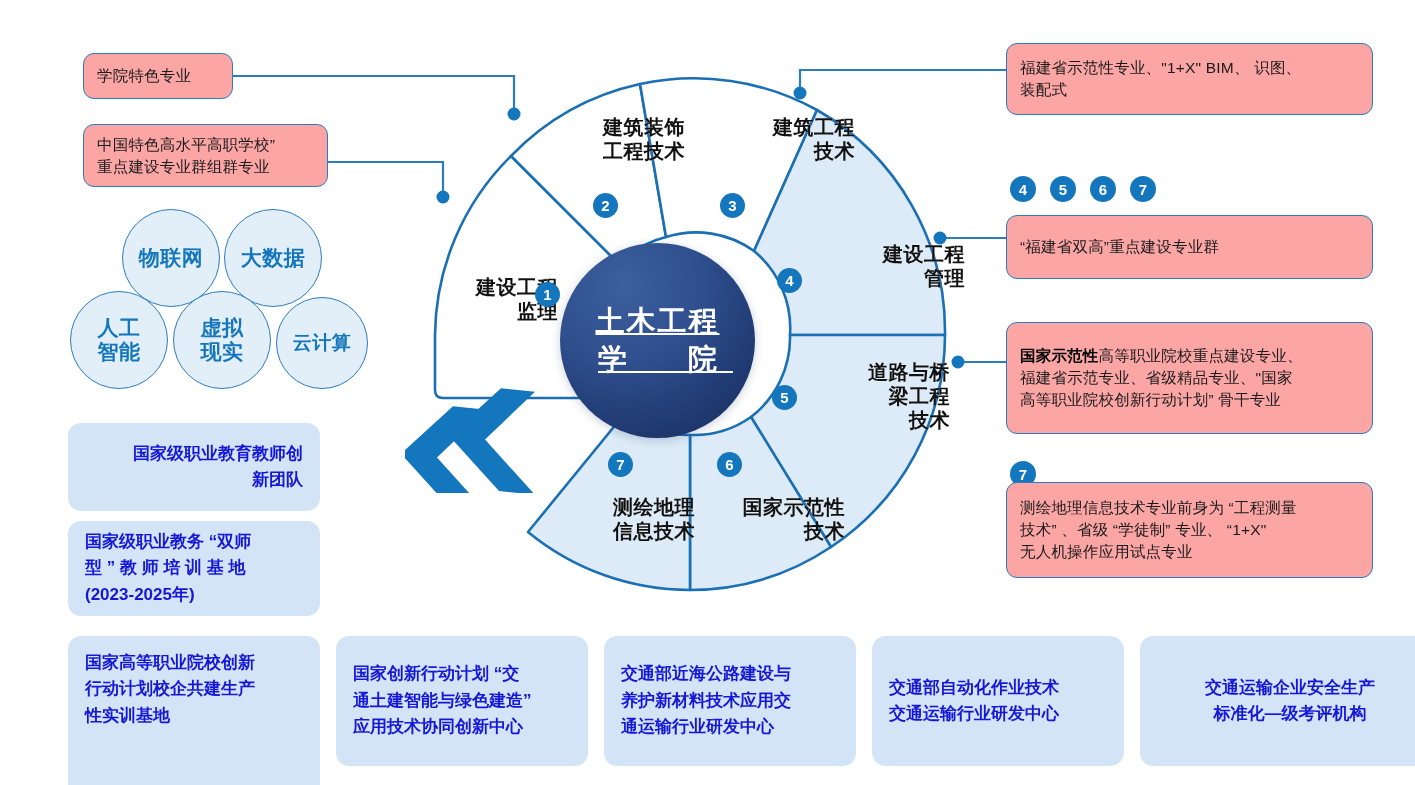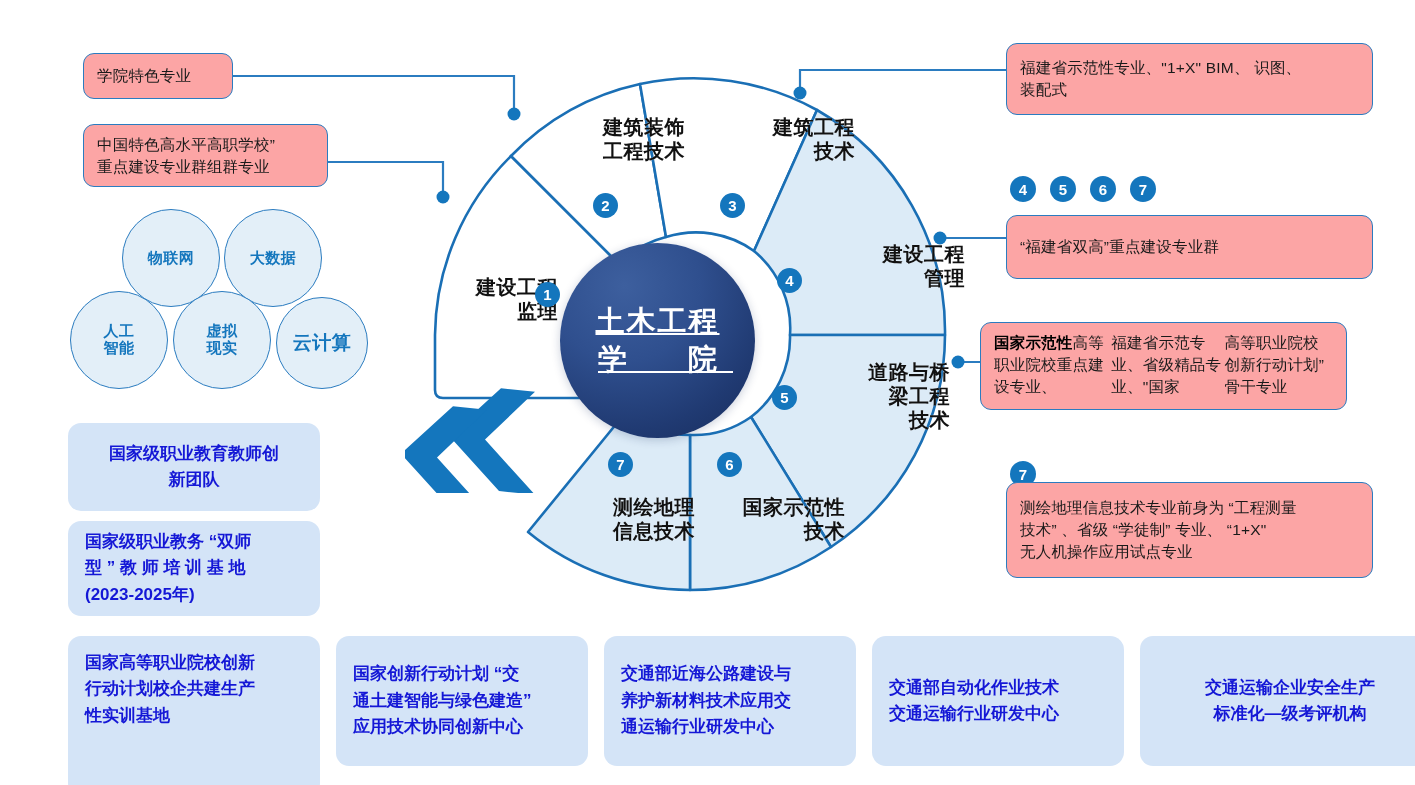--- a/index.html
+++ b/index.html
@@ -29,21 +29,21 @@
     padding:14px 17px;display:flex;align-items:center;
   }
   .bluebox span{display:block;}
 
   
   .bubble{
     position:absolute;border-radius:50%;
     background:#e3eff8;border:1.4px solid #2b7cc0;
     display:flex;align-items:center;justify-content:center;
     text-align:center;color:#1476bd;font-weight:bold;
-    font-size:15px;line-height:1.12;letter-spacing:.5px;
+    font-size:21px;line-height:1.12;letter-spacing:.5px;
   }
 
   
   #wheel{position:absolute;left:380px;top:60px;width:620px;height:570px;}
   .seg-label{
     position:absolute;text-align:right;color:#111;
     font-weight:bold;font-size:20px;line-height:1.2;
     letter-spacing:.5px;white-space:pre-line;
     text-shadow:0 0 1px rgba(255,255,255,.6);
   }
@@ -203,34 +203,34 @@
   <div class="num-row" style="left:1010px;top:176px;">
     <div class="badge">4</div>
     <div class="badge">5</div>
     <div class="badge">6</div>
     <div class="badge">7</div>
   </div>
   <div class="callout" style="left:1006px;top:215px;width:367px;height:64px;">
     <span>“福建省双高”重点建设专业群</span>
   </div>
 
-  <div class="callout" style="left:980px;top:322px;width:367px;height:88px;flex-direction:row;align-items:flex-start;justify-content:center;">
+  <div class="callout" style="left:1006px;top:322px;width:367px;height:112px;flex-direction:column;align-items:flex-start;justify-content:center;">
     <span><b>国家示范性</b><i style="font-style:normal">高等职业院校重点建设专业、</i></span>
     <span>福建省示范专业、省级精品专业、"国家</span>
     <span>高等职业院校创新行动计划” 骨干专业</span>
   </div>
 
   <div class="lone-badge badge" style="left:1010px;top:461px;">7</div>
   <div class="callout" style="left:1006px;top:482px;width:367px;height:96px;flex-direction:column;align-items:flex-start;justify-content:center;">
     <span>测绘地理信息技术专业前身为 “工程测量</span>
     <span>技术” 、省级 “学徒制” 专业、 “1+X"</span>
     <span>无人机操作应用试点专业</span>
   </div>
 
-  <div class="bluebox" style="left:68px;top:423px;width:252px;height:88px;flex-direction:column;align-items:center;justify-content:center;">
+  <div class="bluebox" style="left:68px;top:423px;width:252px;height:88px;flex-direction:column;align-items:flex-end;justify-content:center;">
     <span>国家级职业教育教师创</span>
     <span>新团队</span>
   </div>
 
   <div class="bluebox" style="left:68px;top:521px;width:252px;height:95px;flex-direction:column;align-items:flex-start;justify-content:center;">
     <span>国家级职业教务 “双师</span>
     <span>型 ”  教 师 培 训 基 地</span>
     <span>(2023-2025年)</span>
   </div>
 

